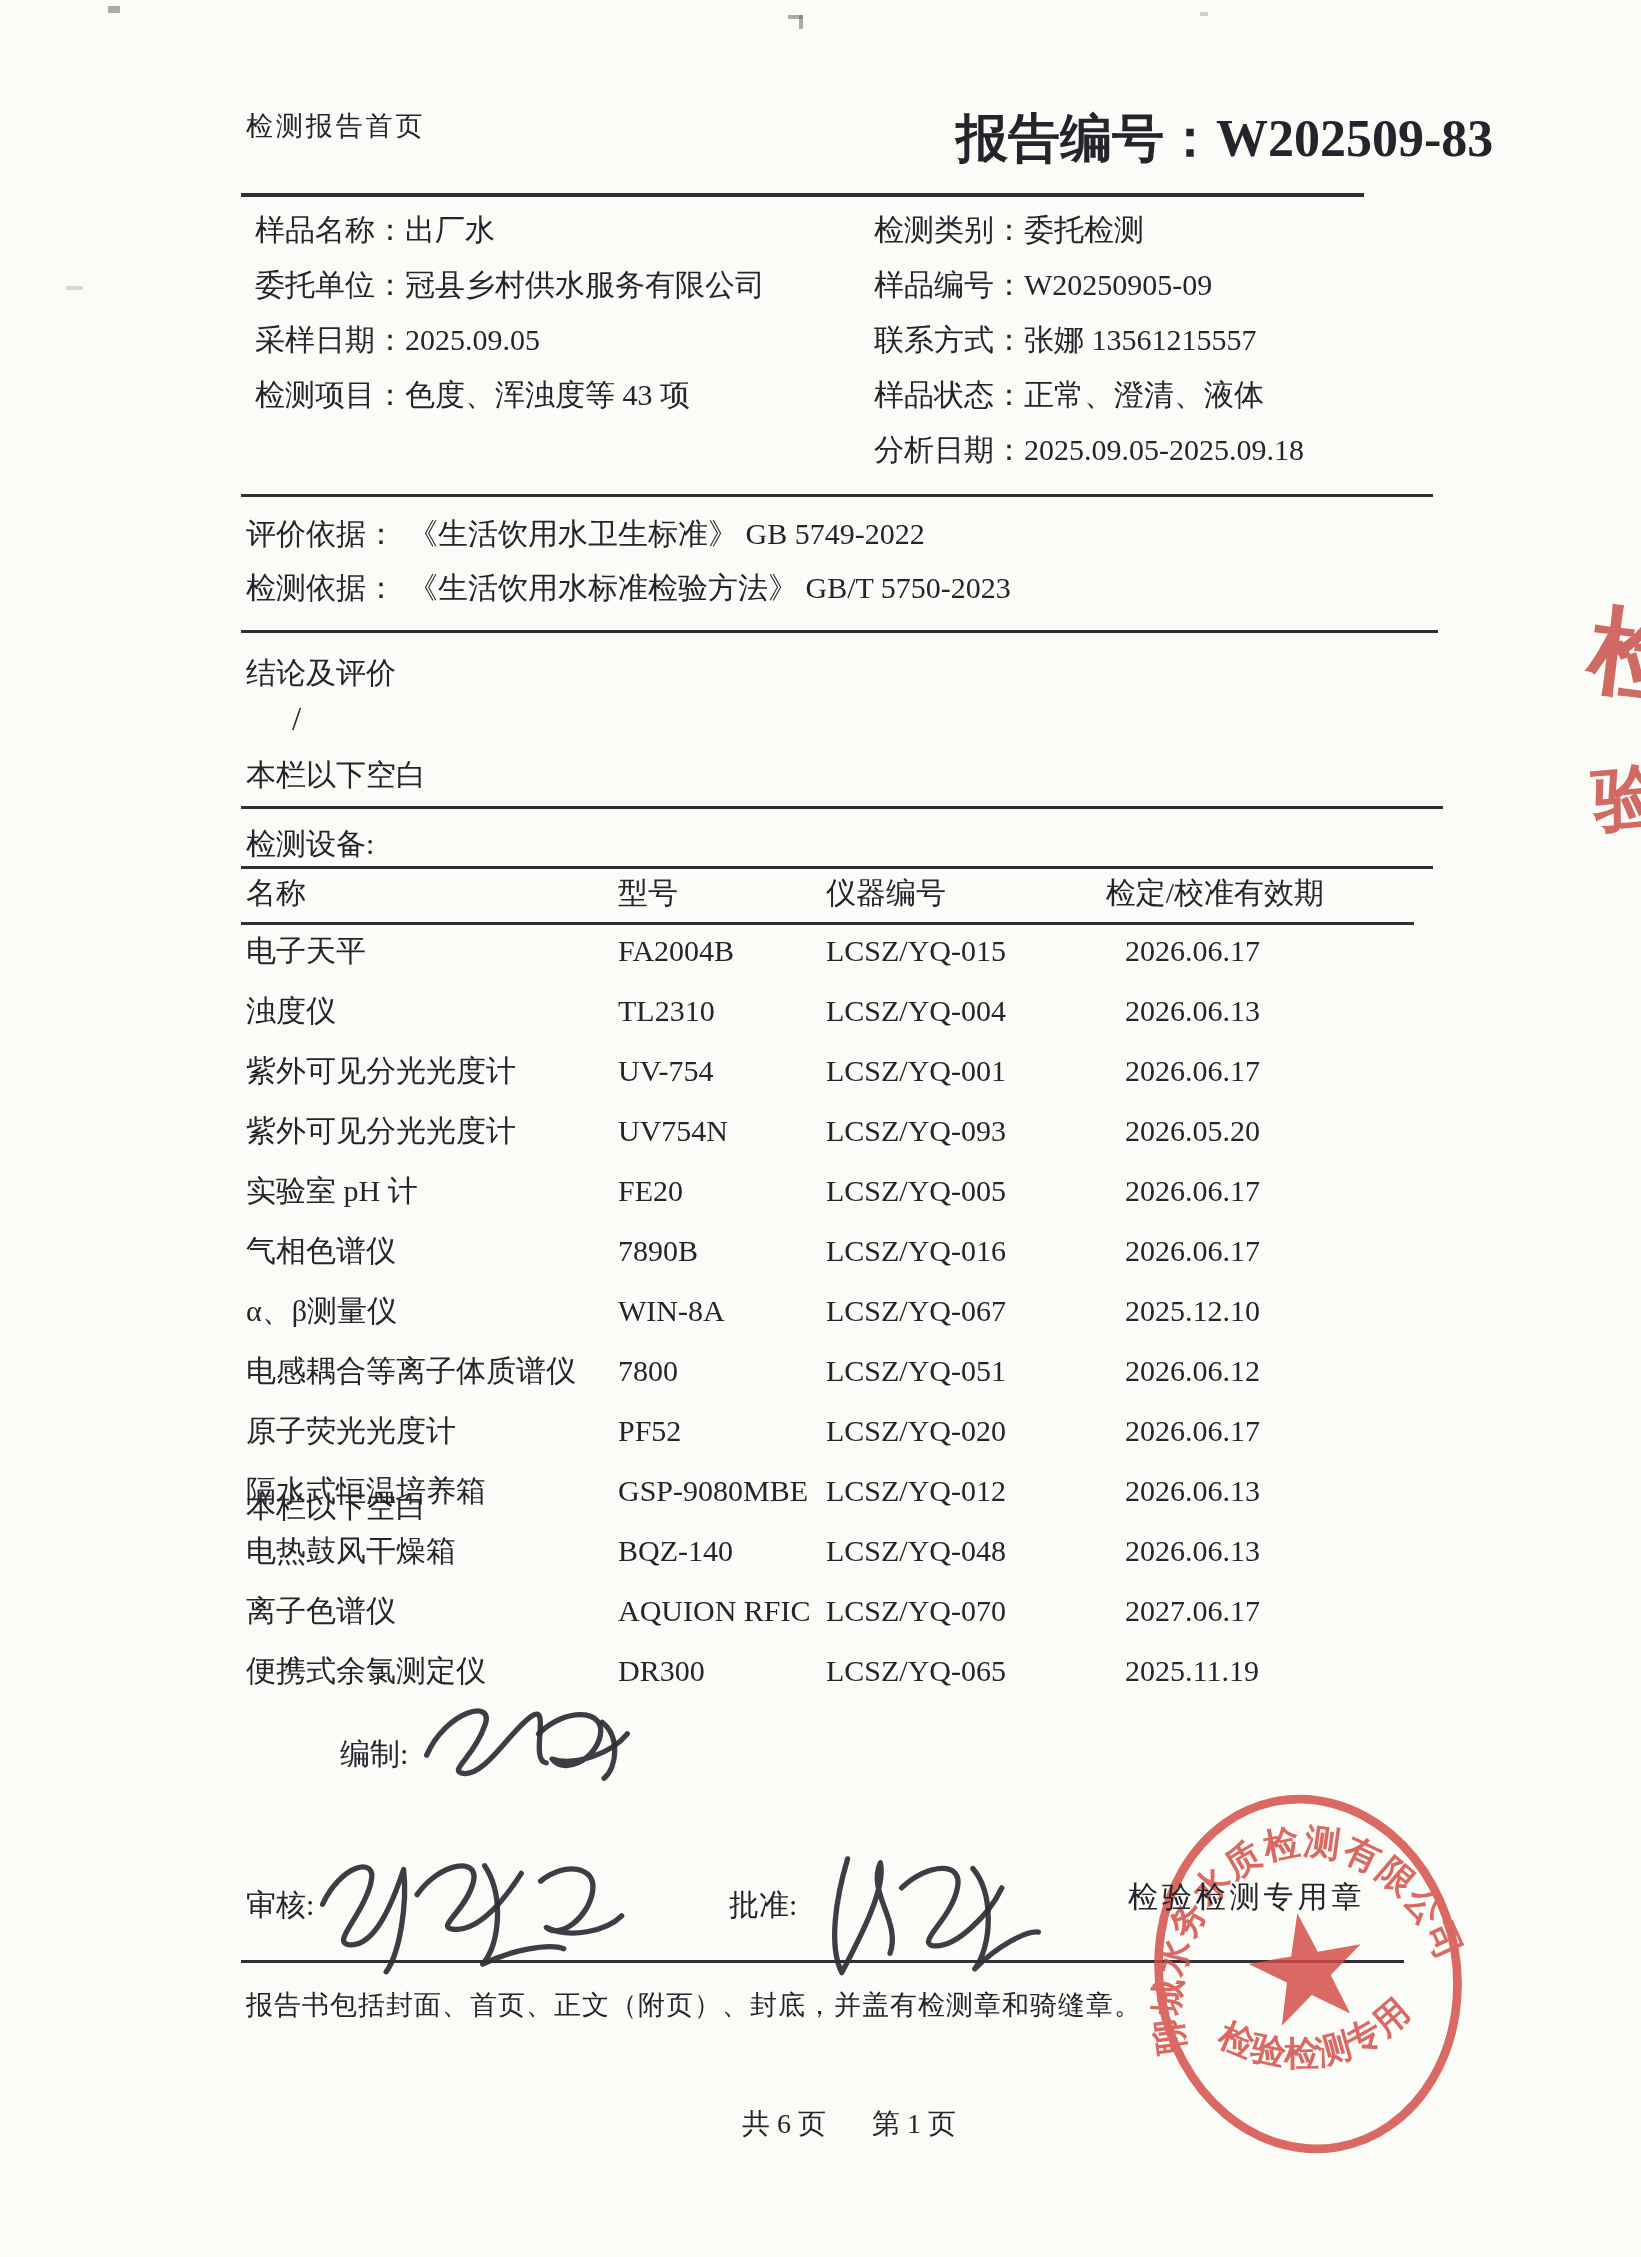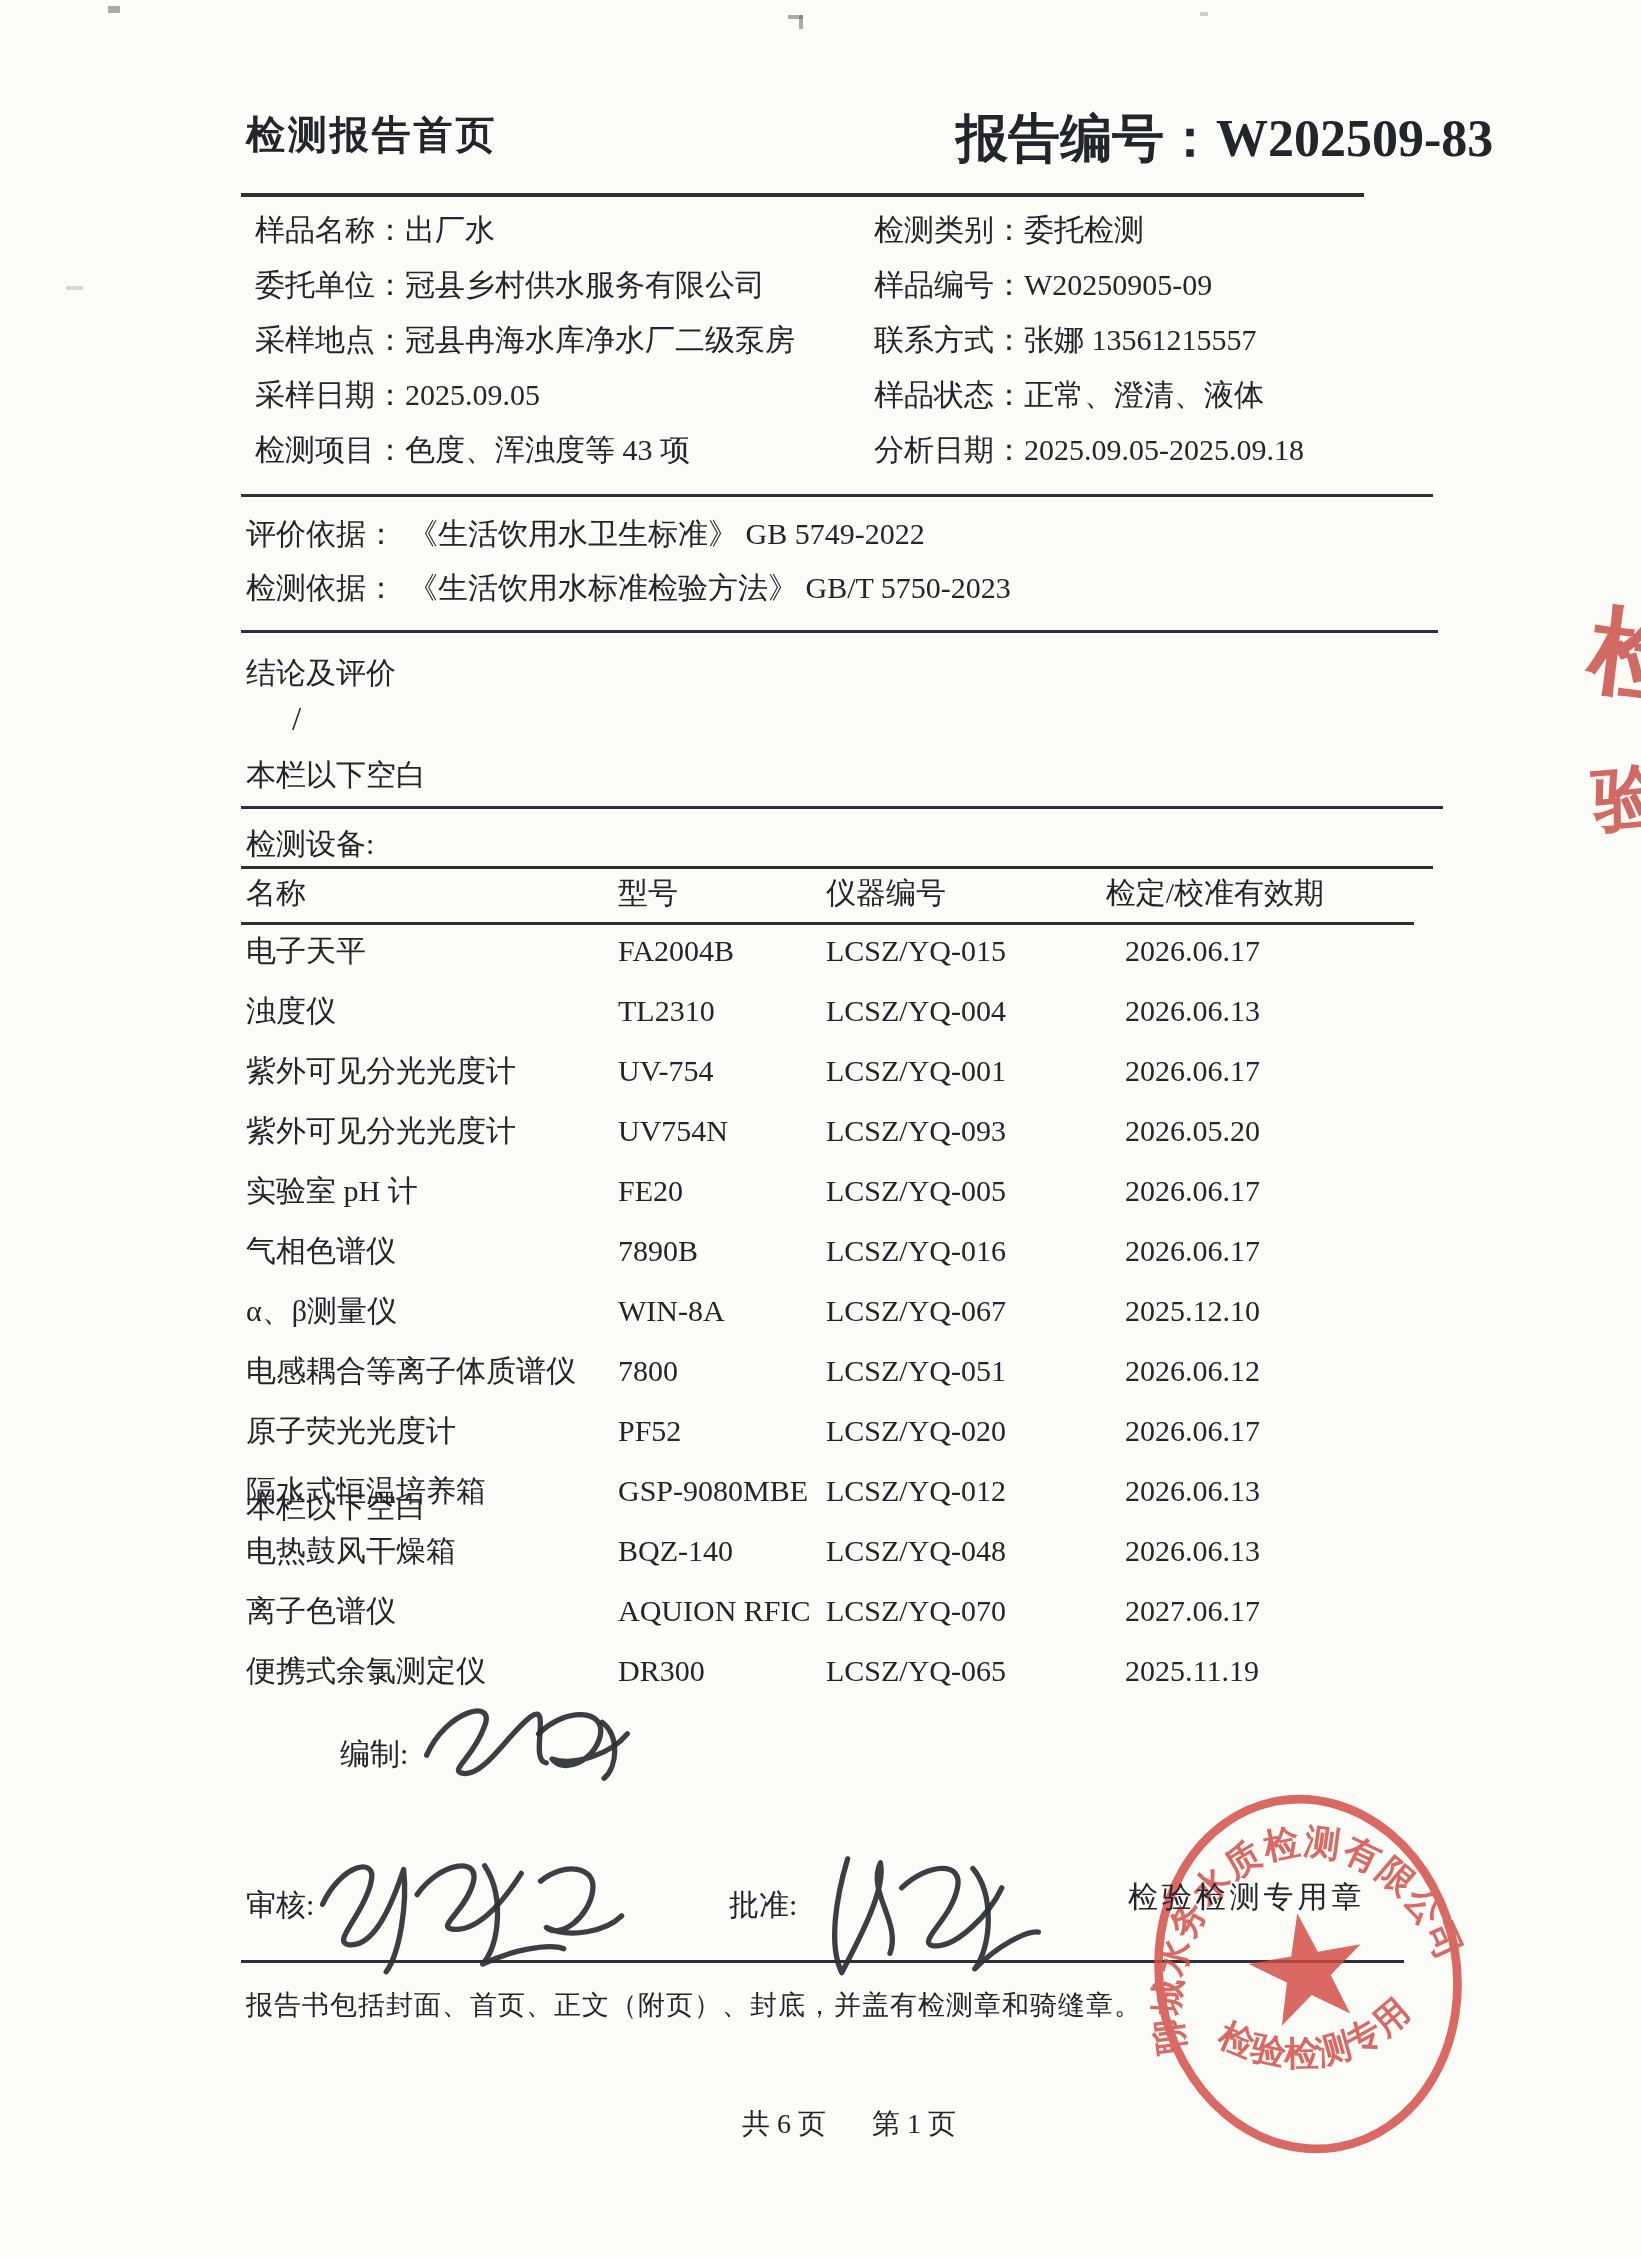--- a/index.html
+++ b/index.html
@@ -4,21 +4,21 @@
 <style>
   html,body{margin:0;padding:0;background:#e9e9e6;}
   .page{
     position:relative; width:1641px; height:2257px; margin:0 auto;
     background:#fbfbf8; overflow:hidden;
     font-family:"Liberation Serif","DejaVu Serif",serif;
     color:#24242c;
   }
   .abs{position:absolute;}
   .hr{position:absolute; background:#2f2f35; height:2.9px; z-index:1;}
-  .title{font-size:39px; font-weight:700; letter-spacing:2.9px;}
+  .title{font-size:27px; font-weight:400; letter-spacing:2.9px;}
   .repno{font-size:52px; font-weight:700;}
   .col{position:absolute; display:flex; flex-direction:column; gap:24px; font-size:30px; line-height:31px; white-space:nowrap;}
   .irow .lbl{display:inline-block; width:159px;text-align:right;}
   .irow.r .lbl{width:150px;}
   .basis .lbl{display:inline-block; width:162px;}
   .heading{font-size:30px;}
   .equip-head,.equip-table{
     position:absolute; left:246px; display:grid;
     grid-template-columns:372px 208px 299px 319px;
     font-size:30px; line-height:31px; white-space:nowrap;
@@ -47,21 +47,20 @@
 
   <div class="abs title" style="left:246px;top:108px;">检测报告首页</div>
   <div class="abs repno" style="left:956px;top:104px;">
     <span>报告编号：</span><span>W202509-83</span>
   </div>
   <div class="hr" style="left:241px;top:193px;width:1123px;height:3.9px;"></div>
 
   <div class="col" style="left:246px;top:214px;">
     <div class="irow"><span class="lbl">样品名称：</span><span>出厂水</span></div>
     <div class="irow"><span class="lbl">委托单位：</span><span>冠县乡村供水服务有限公司</span></div>
-    <div class="irow"><span class="lbl">采样地点：</span><span>冠县冉海水库净水厂二级泵房</span></div>
     <div class="irow"><span class="lbl">采样日期：</span><span>2025.09.05</span></div>
     <div class="irow"><span class="lbl">检测项目：</span><span>色度、浑浊度等 43 项</span></div>
   </div>
 
   <div class="col" style="left:874px;top:214px;">
     <div class="irow r"><span class="lbl">检测类别：</span><span>委托检测</span></div>
     <div class="irow r"><span class="lbl">样品编号：</span><span>W20250905-09</span></div>
     <div class="irow r"><span class="lbl">联系方式：</span><span>张娜 13561215557</span></div>
     <div class="irow r"><span class="lbl">样品状态：</span><span>正常、澄清、液体</span></div>
     <div class="irow r"><span class="lbl">分析日期：</span><span>2025.09.05-2025.09.18</span></div>

